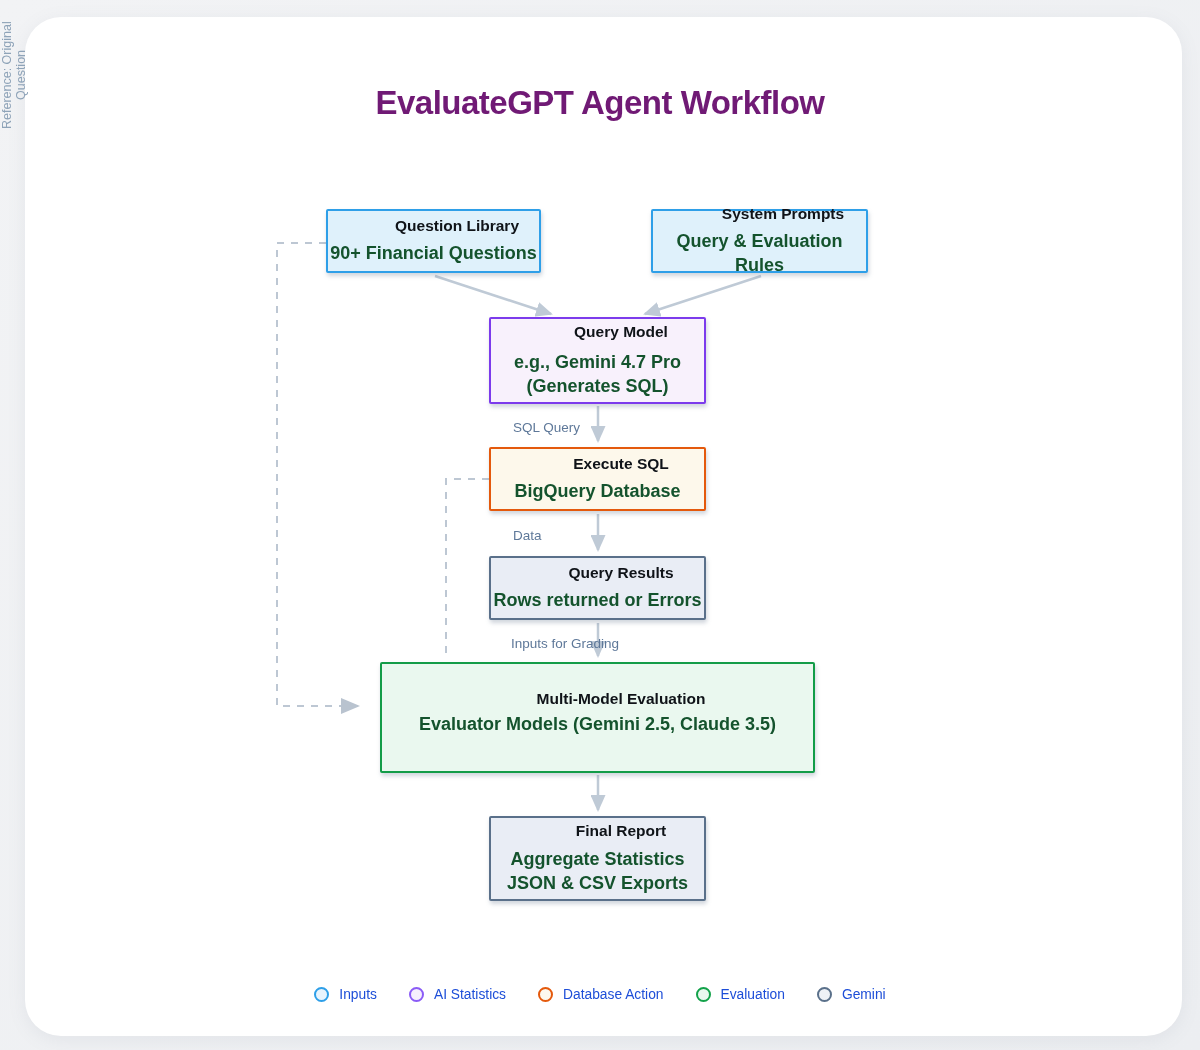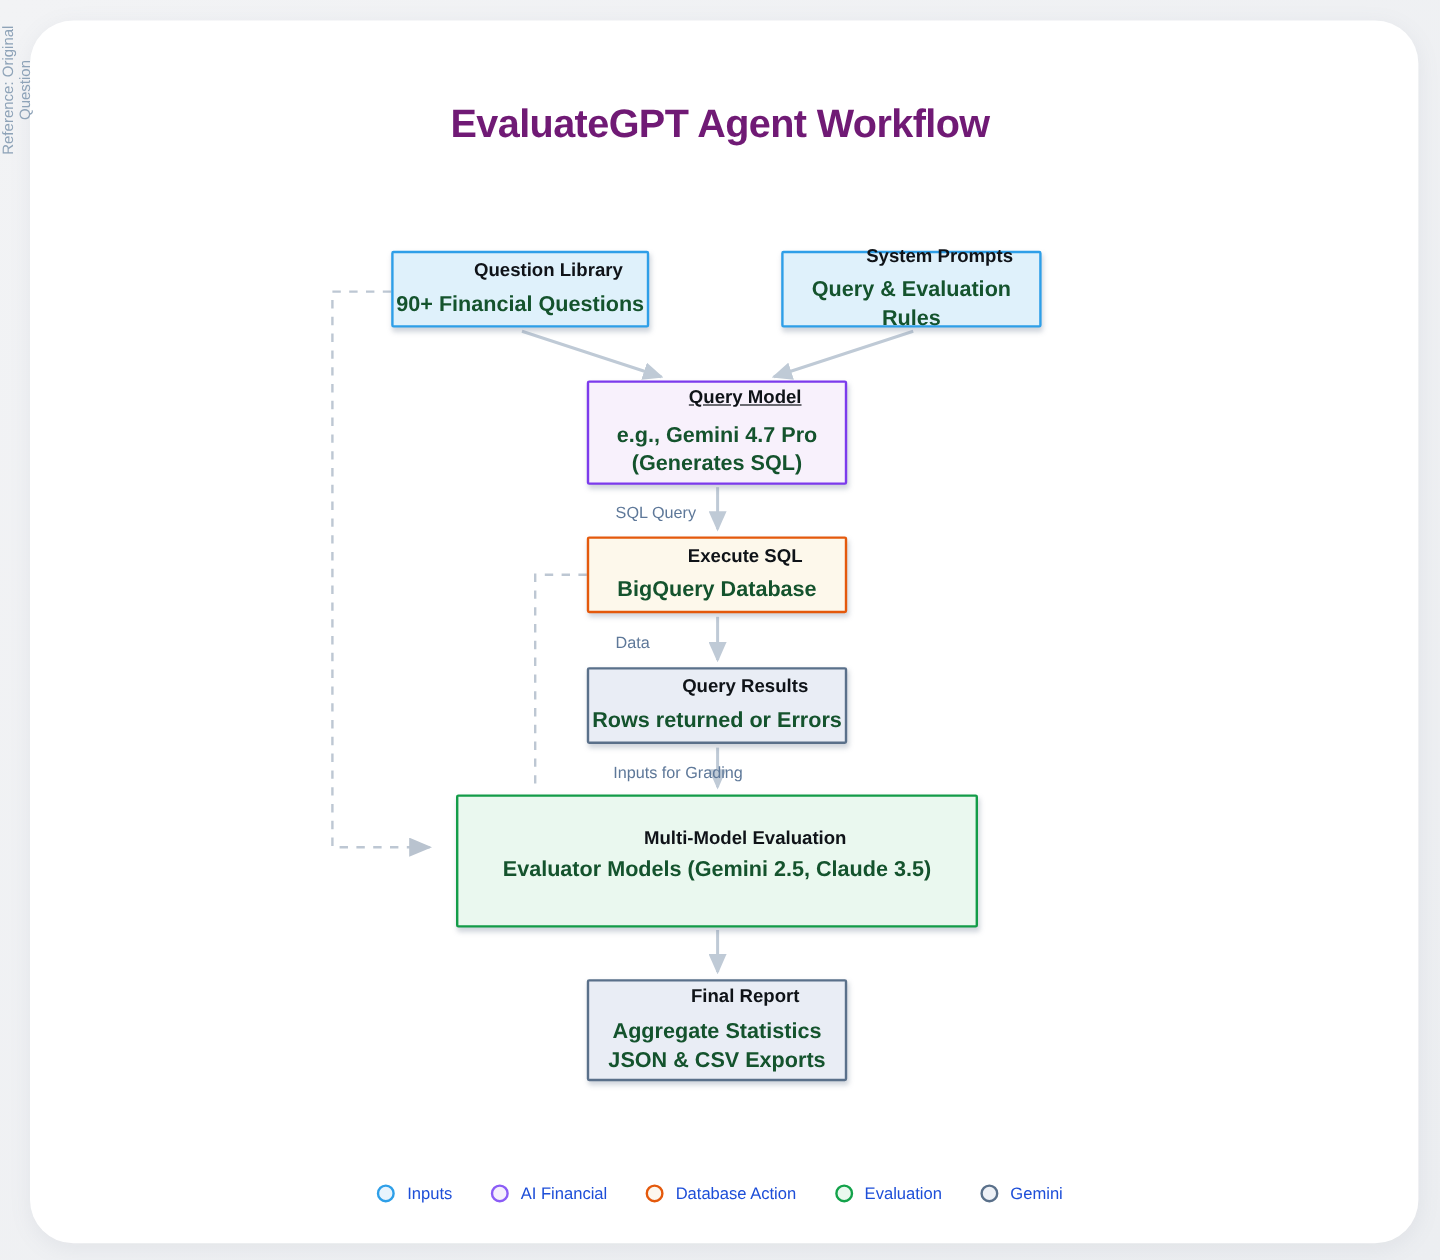--- a/index.html
+++ b/index.html
@@ -50,21 +50,21 @@
     color: #14532d;
     line-height: 1.35;
     font-weight: bold;
   }
   .node-question-library { left: 326px; top: 209px; width: 215px; height: 64px;
     background: #dff1fb; border: 2.5px solid #2e9fe8; }
   .node-system-prompts { left: 651px; top: 209px; width: 217px; height: 64px;
     background: #dff1fb; border: 2.5px solid #2e9fe8; }
   .node-query-model { left: 489px; top: 317px; width: 217px; height: 87px;
     background: #f8f1fc; border: 2.5px solid #7c3bec; }
-  .node-query-model .node-title { margin-bottom: 9px; text-decoration: underline; }
+  .node-query-model .node-title { margin-bottom: 9px; }
   .node-execute-sql { left: 489px; top: 447px; width: 217px; height: 64px;
     background: #fdf8eb; border: 2.5px solid #e4590c; }
   .node-query-results { left: 489px; top: 556px; width: 217px; height: 64px;
     background: #e9edf5; border: 2.5px solid #5a708a; }
   .node-multi-model { left: 380px; top: 662px; width: 435px; height: 111px;
     background: #eaf8ef; border: 2.5px solid #139c48; }
   .node-multi-model .node-title { margin-bottom: 4px; }
   .node-multi-model .gap { height: 9px; }
   .node-final-report { left: 489px; top: 816px; width: 217px; height: 85px;
     background: #e9edf5; border: 2.5px solid #5a708a; }
@@ -181,21 +181,21 @@
 <div class="edge-label edge-label-grading">Inputs for Grading</div>
 <div class="edge-label-reference">Reference: Original Question</div>
 
 <div class="legend">
   <div class="legend-item">
     <span class="legend-swatch sw-inputs"></span>
     <span class="legend-label">Inputs</span>
   </div>
   <div class="legend-item">
     <span class="legend-swatch sw-ai"></span>
-    <span class="legend-label">AI Financial</span>
+    <span class="legend-label">AI Statistics</span>
   </div>
   <div class="legend-item">
     <span class="legend-swatch sw-db"></span>
     <span class="legend-label">Database Action</span>
   </div>
   <div class="legend-item">
     <span class="legend-swatch sw-eval"></span>
     <span class="legend-label">Evaluation</span>
   </div>
   <div class="legend-item">

